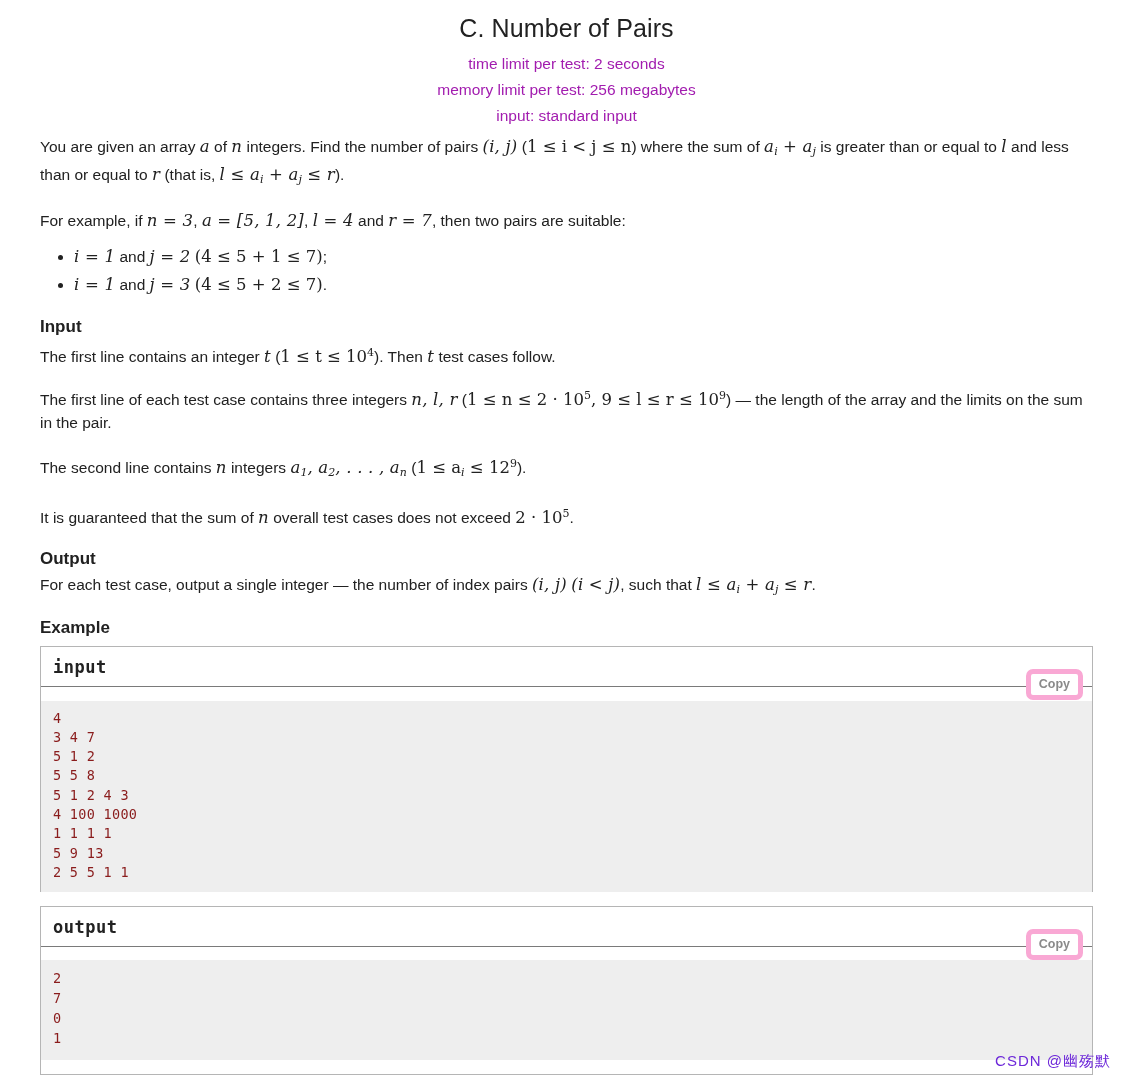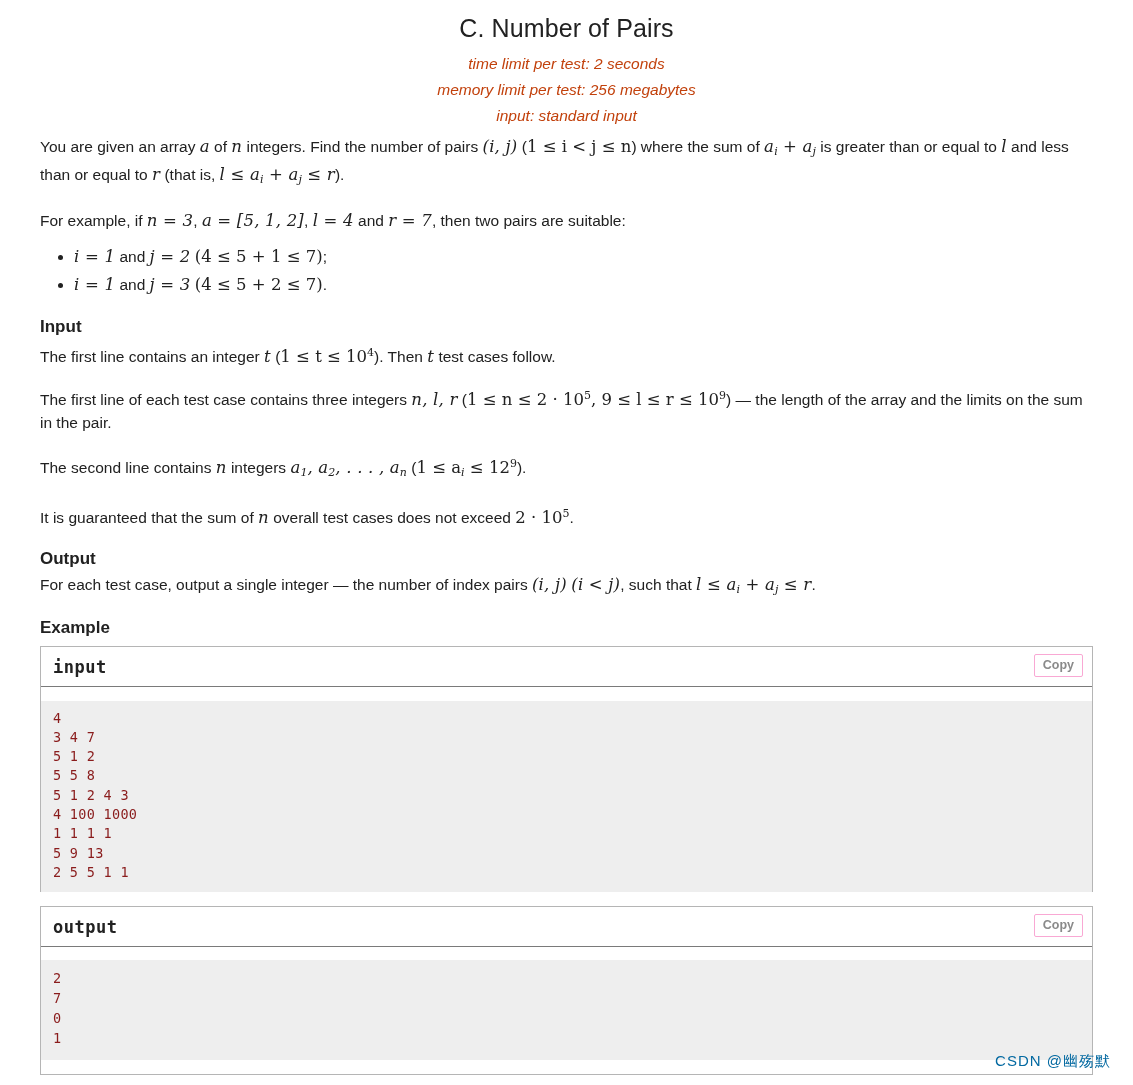--- a/index.html
+++ b/index.html
@@ -29,22 +29,21 @@
     font-size: 25px;
     font-weight: 400;
     line-height: 34px;
     color: #212121;
     margin: 0 0 6px 0;
     letter-spacing: .1px;
   }
   .limit-line {
     font-size: 15.5px;
     line-height: 26px;
-    color: #c2410c;
-    font-style: italic;
+    color: #a21caf;
   }
   
   .statement {
     margin-top: 6px;
     padding: 0 26px;
     font-size: 15.5px;
     line-height: 23px;
     color: #212121;
   }
   .statement p {
@@ -125,28 +124,28 @@
   .sample-head-label {
     font-family: "DejaVu Sans Mono", "Liberation Mono", monospace;
     font-size: 17px;
     font-weight: bold;
     color: #222222;
     letter-spacing: .5px;
   }
   .copy-btn {
     position: absolute;
     right: 9px;
-    top: 7px;
+    top: 22px;
     font-family: "Liberation Sans", sans-serif;
     font-size: 12.5px;
     font-weight: bold;
     color: #8a8a8a;
     background: #ffffff;
-    border: 1px solid #f9a8d4;
-    border-radius: 2px;
+    border: 5px solid #f9a8d4;
+    border-radius: 7px;
     padding: 3px 8px 4px 8px;
     line-height: 14px;
     cursor: pointer;
   }
   .sample-data {
     background: #eeeeee;
     padding: 8px 12px 10px 12px;
     font-family: "DejaVu Sans Mono", "Liberation Mono", monospace;
     font-size: 13.5px;
     line-height: 19.3px;
@@ -158,21 +157,21 @@
     line-height: 20px;
     padding-bottom: 12px;
   }
   
   .watermark {
     position: absolute;
     right: 22px;
     bottom: 14px;
     font-family: "Liberation Sans", sans-serif;
     font-size: 15px;
-    color: #0369a1;
+    color: #6d28d9;
     letter-spacing: 1px;
   }
 </style>
 </head>
 <body>
 
 <div class="page">
 
   <div class="problem-header">
     <h1 class="problem-title">C. Number of Pairs</h1>

